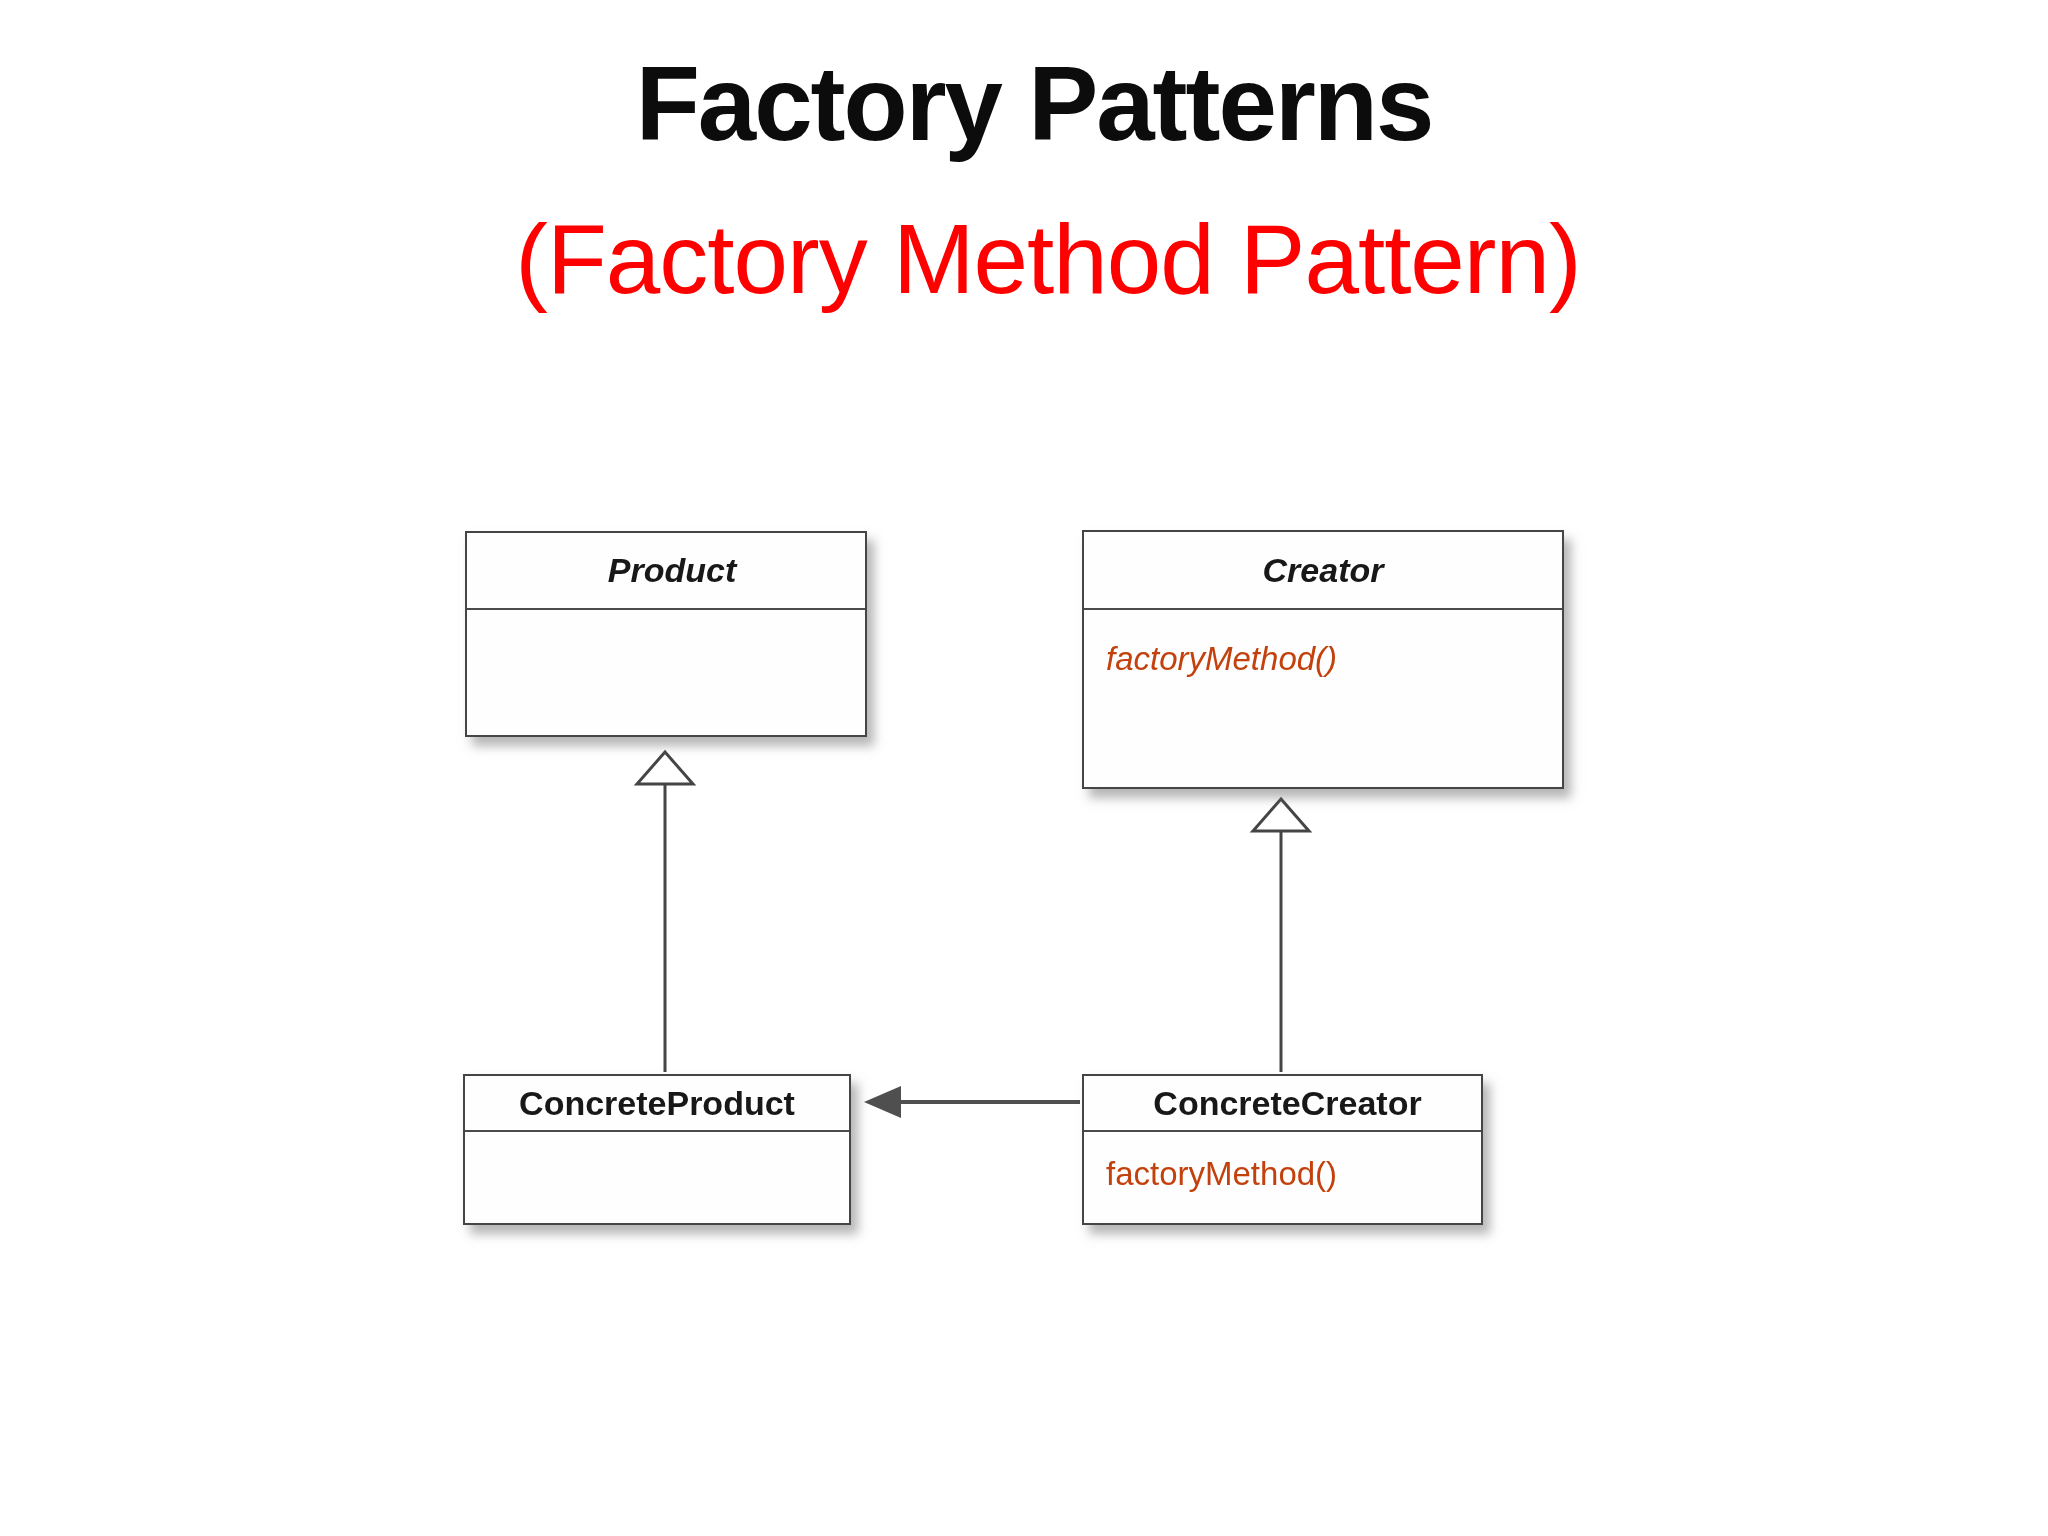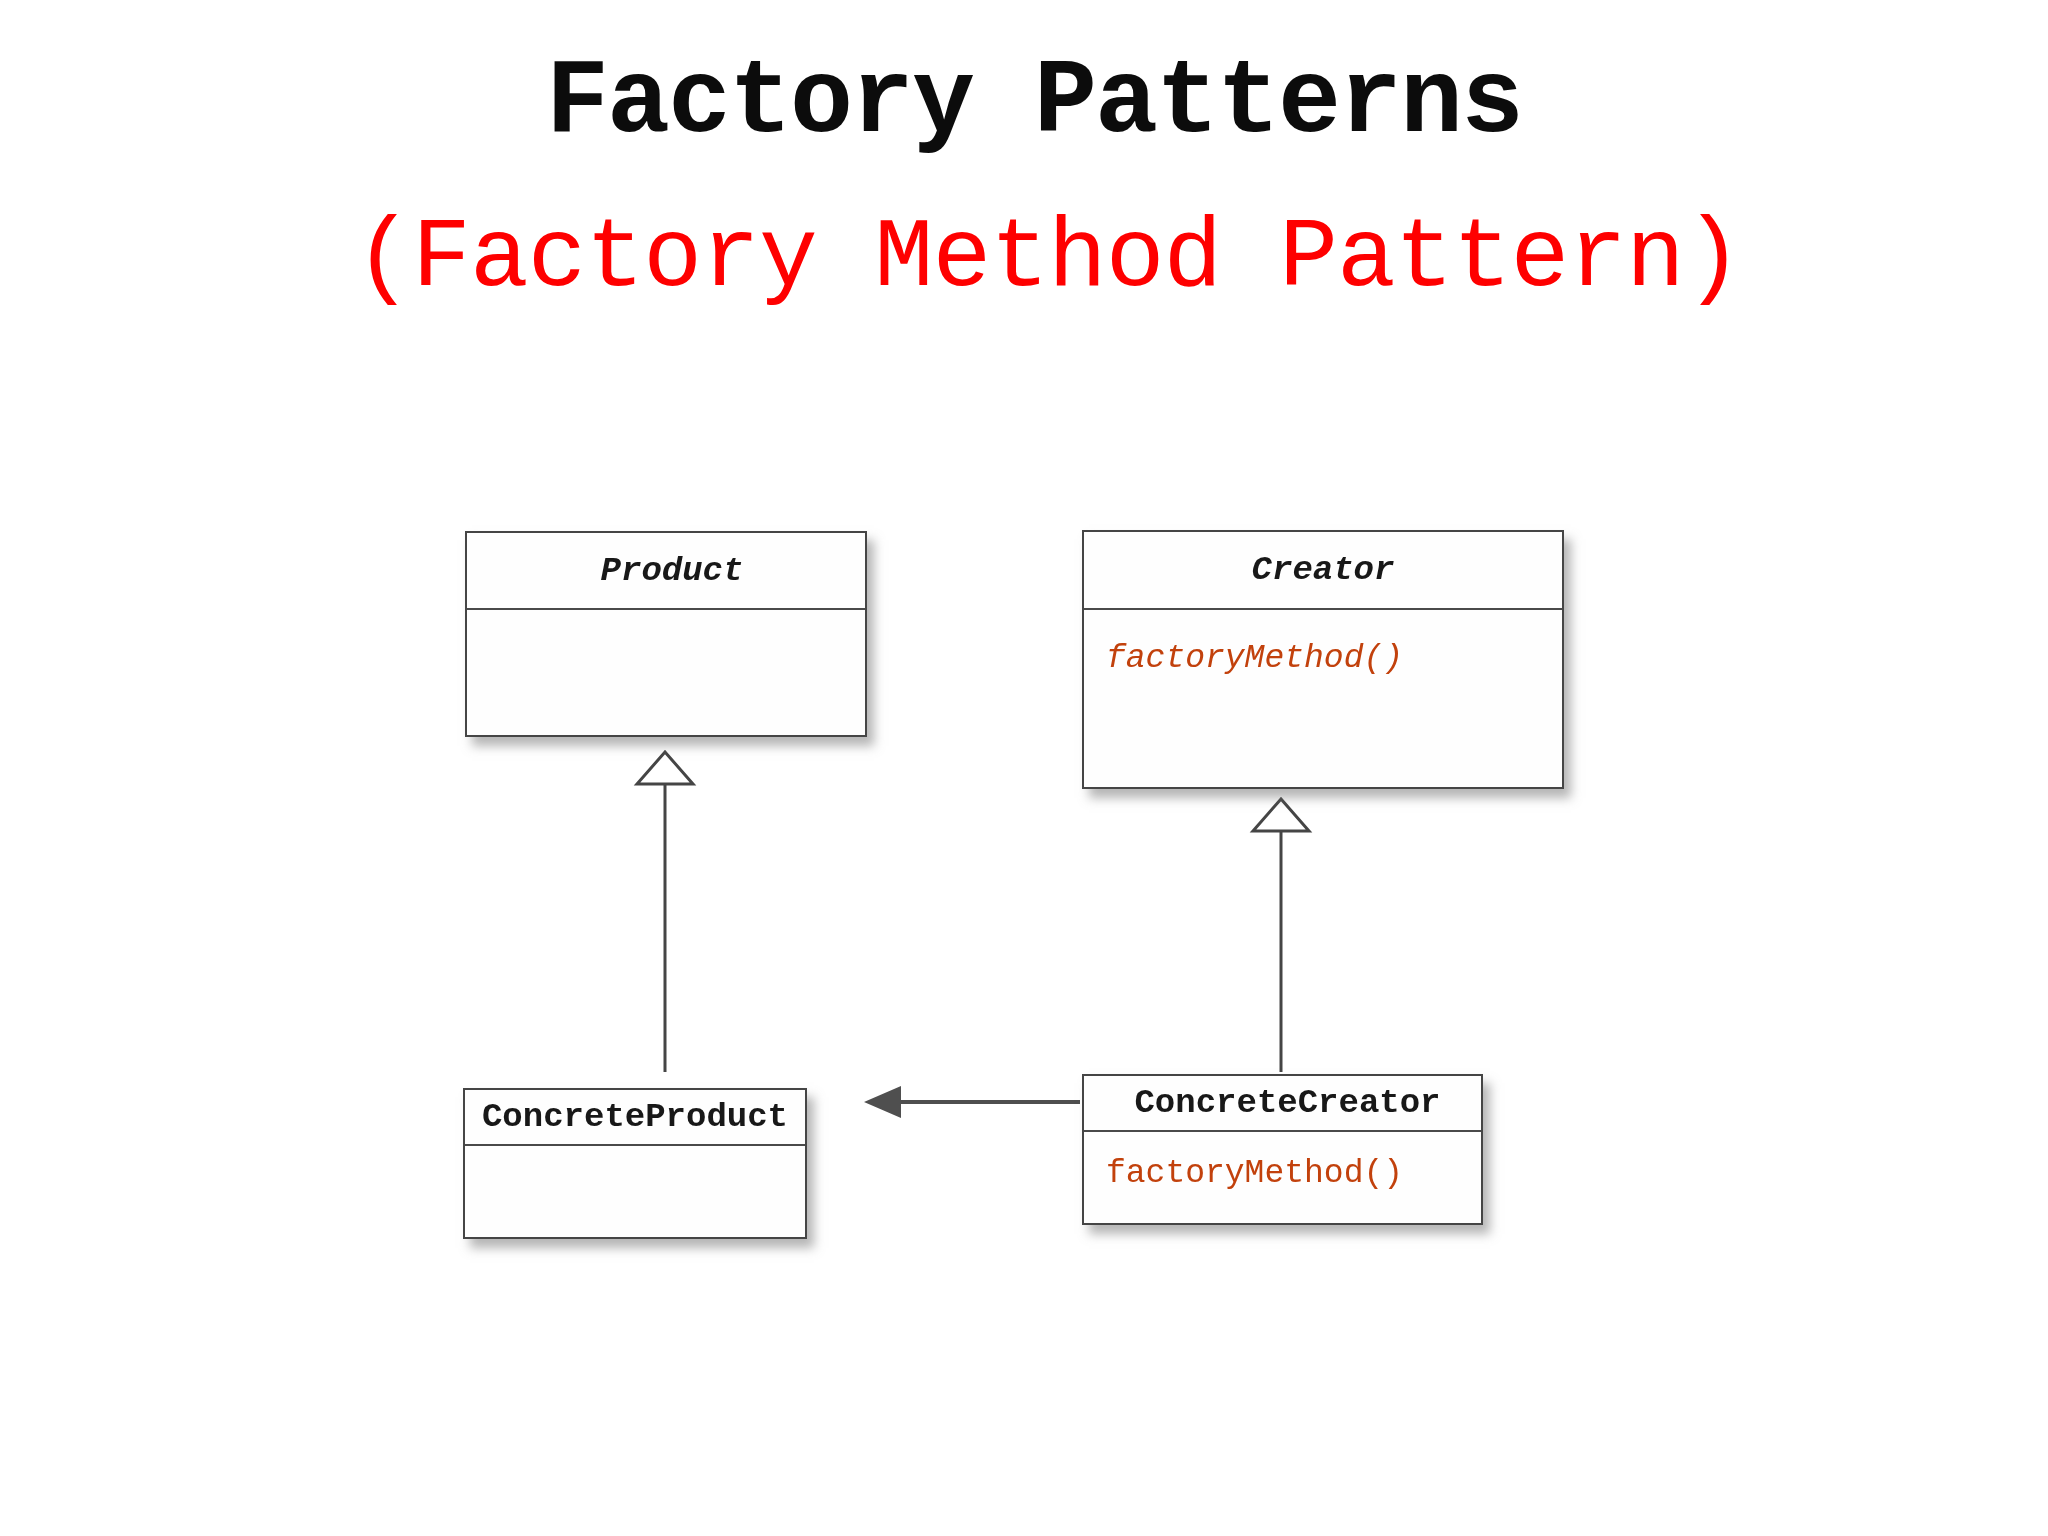--- a/index.html
+++ b/index.html
@@ -2,21 +2,21 @@
 <html><head>
 <meta charset="utf-8">
 <style>
   html, body { margin: 0; padding: 0; background: #ffffff; }
   .stage {
     position: relative;
     width: 2048px;
     height: 1536px;
     background: #ffffff;
     overflow: hidden;
-    font-family: Liberation Mono, monospace;
+    font-family: Liberation Sans, sans-serif;
   }
 
   
   .slide-title {
     position: absolute;
     top: 40px; left: 0; width: 100%;
     text-align: center;
     transform: translateX(10px);
     font-size: 105px;
     font-weight: 700;
@@ -101,21 +101,21 @@
     <div class="class-body"></div>
   </div>
 
   <div class="class-box abstract" style="left:1082px; top:530px; width:482px; height:259px;">
     <div class="class-title" style="height:78px;">Creator</div>
     <div class="class-body">
       <div class="method italic">factoryMethod()</div>
     </div>
   </div>
 
-  <div class="class-box" style="left:463px; top:1074px; width:344px; height:151px;margin-top:14px;">
+  <div class="class-box" style="left:463px; top:1074px; width:388px; height:151px;">
     <div class="class-title" style="height:56px;">ConcreteProduct</div>
     <div class="class-body"></div>
   </div>
 
   <div class="class-box" style="left:1082px; top:1074px; width:401px; height:151px;">
     <div class="class-title" style="height:56px;padding-left:10px;">ConcreteCreator</div>
     <div class="class-body" style="padding-top:14px;">
       <div class="method">factoryMethod()</div>
     </div>
   </div>

